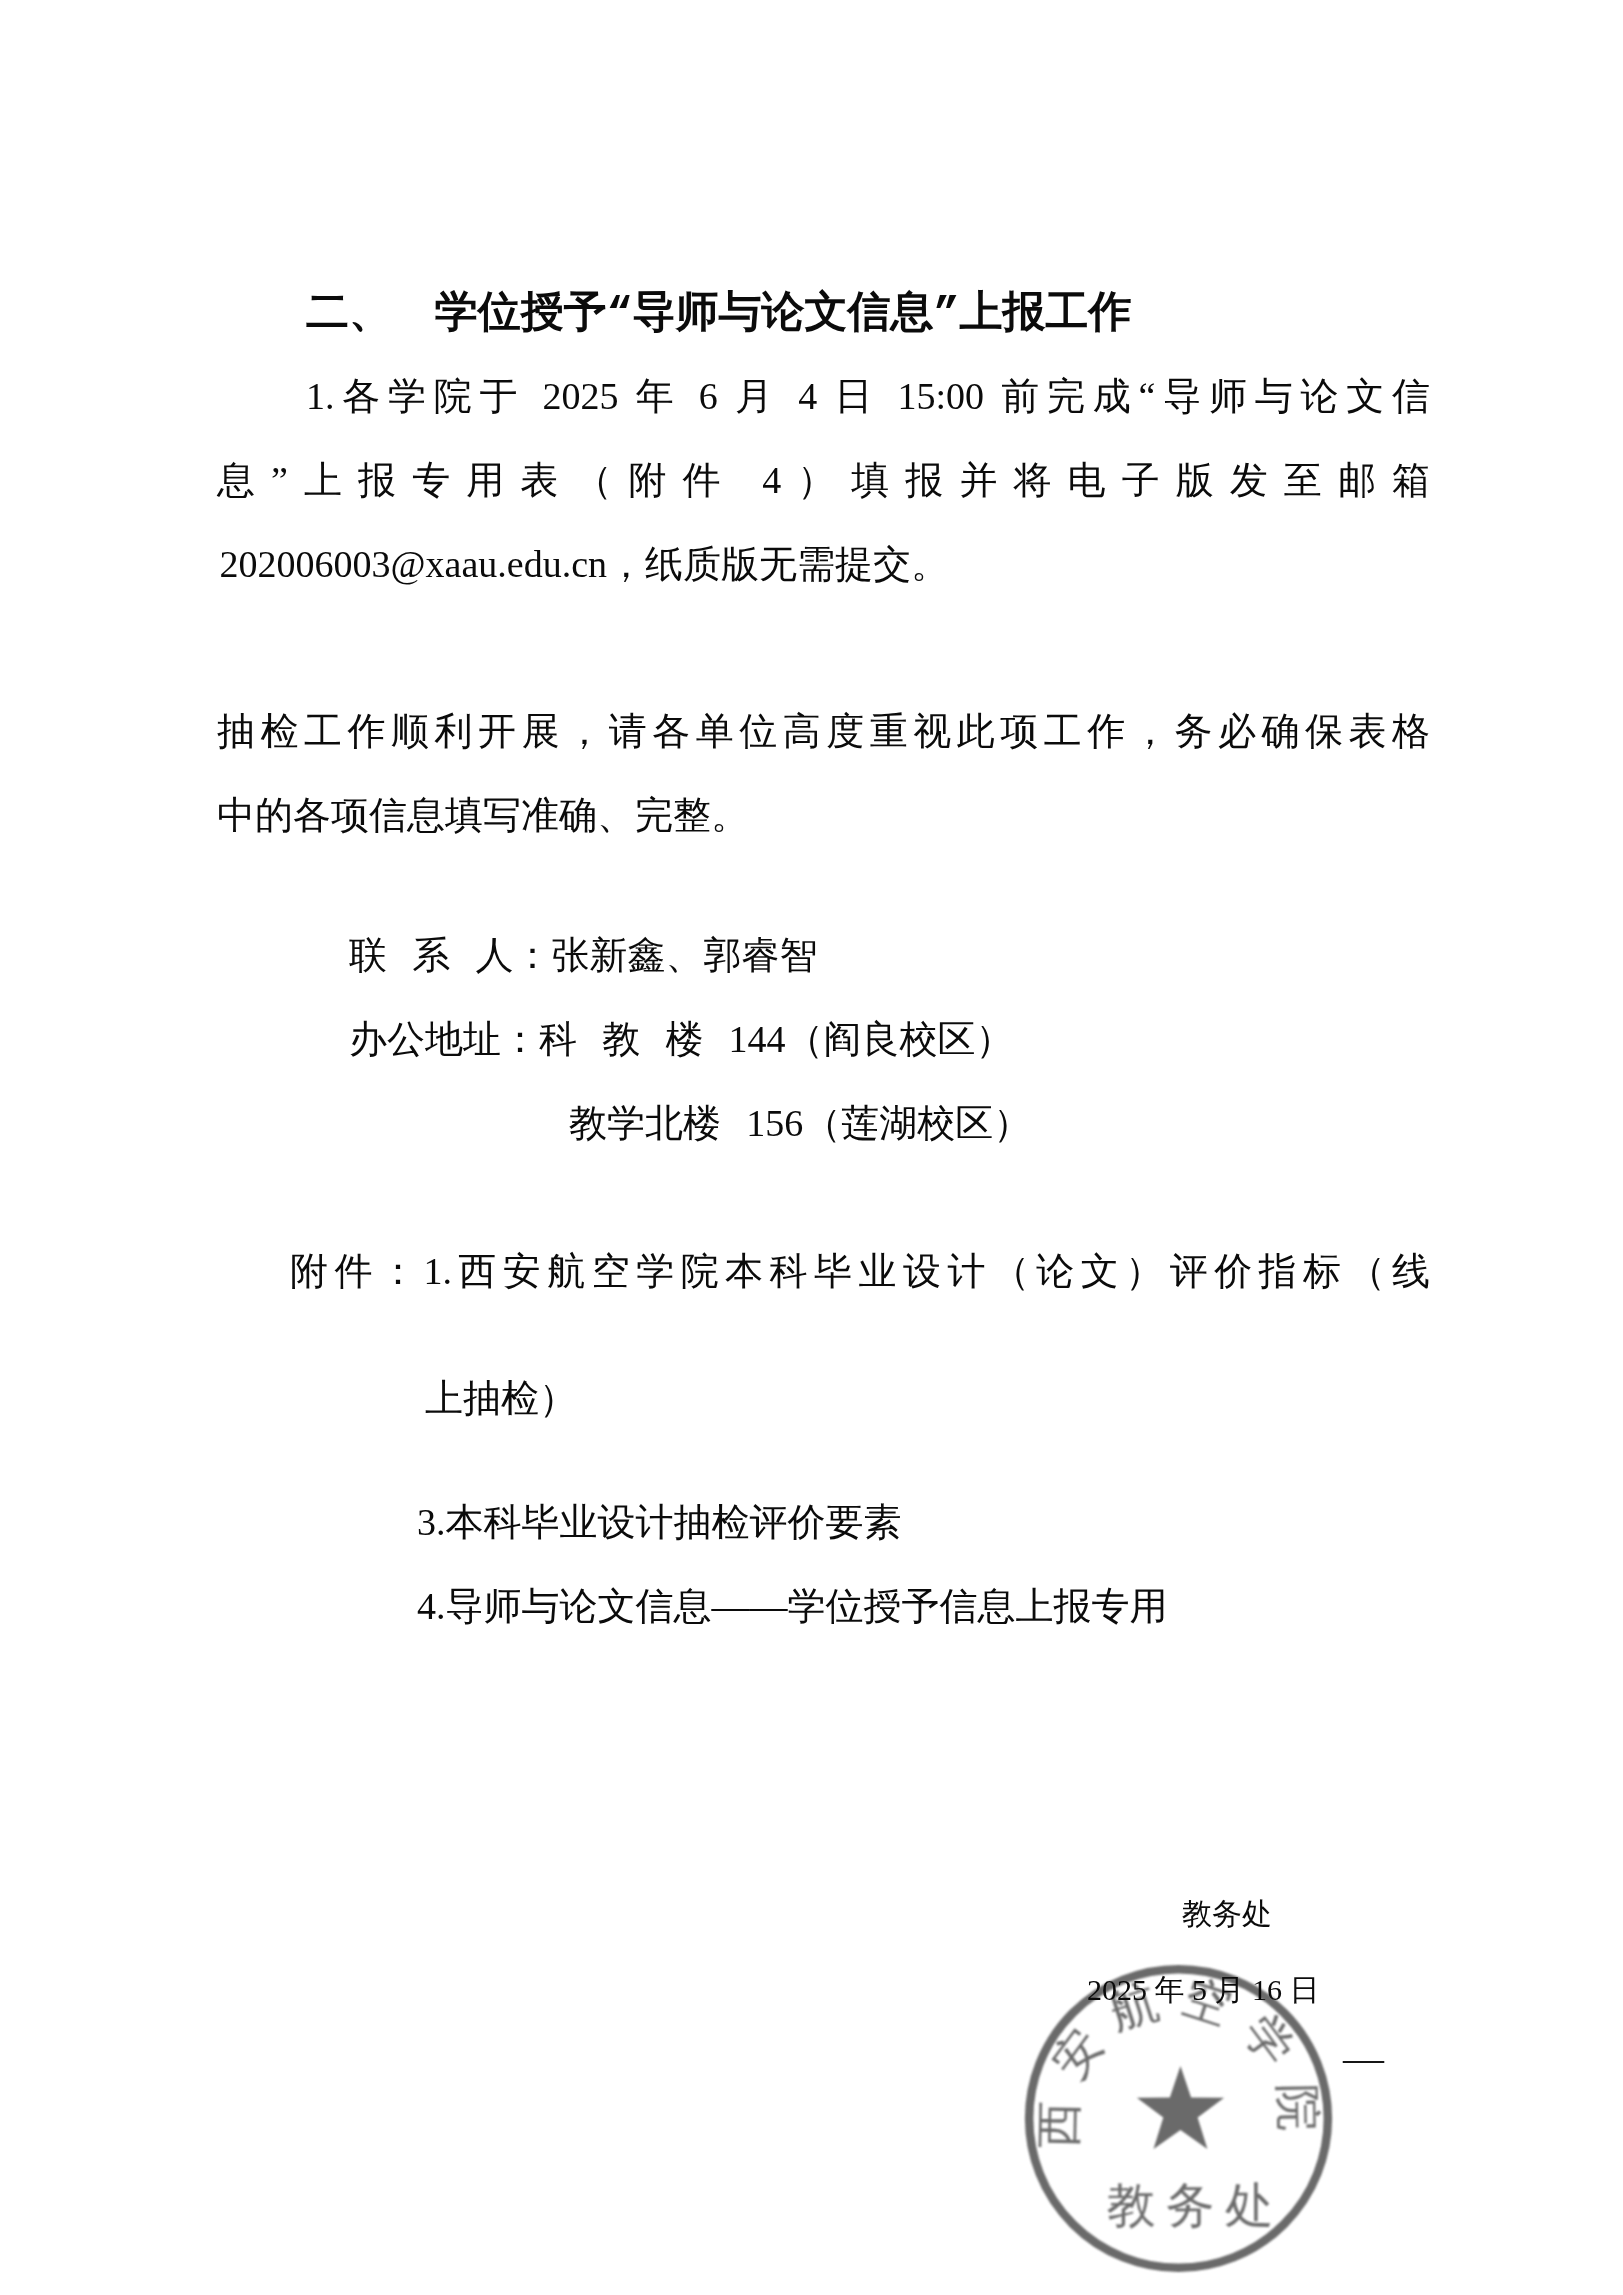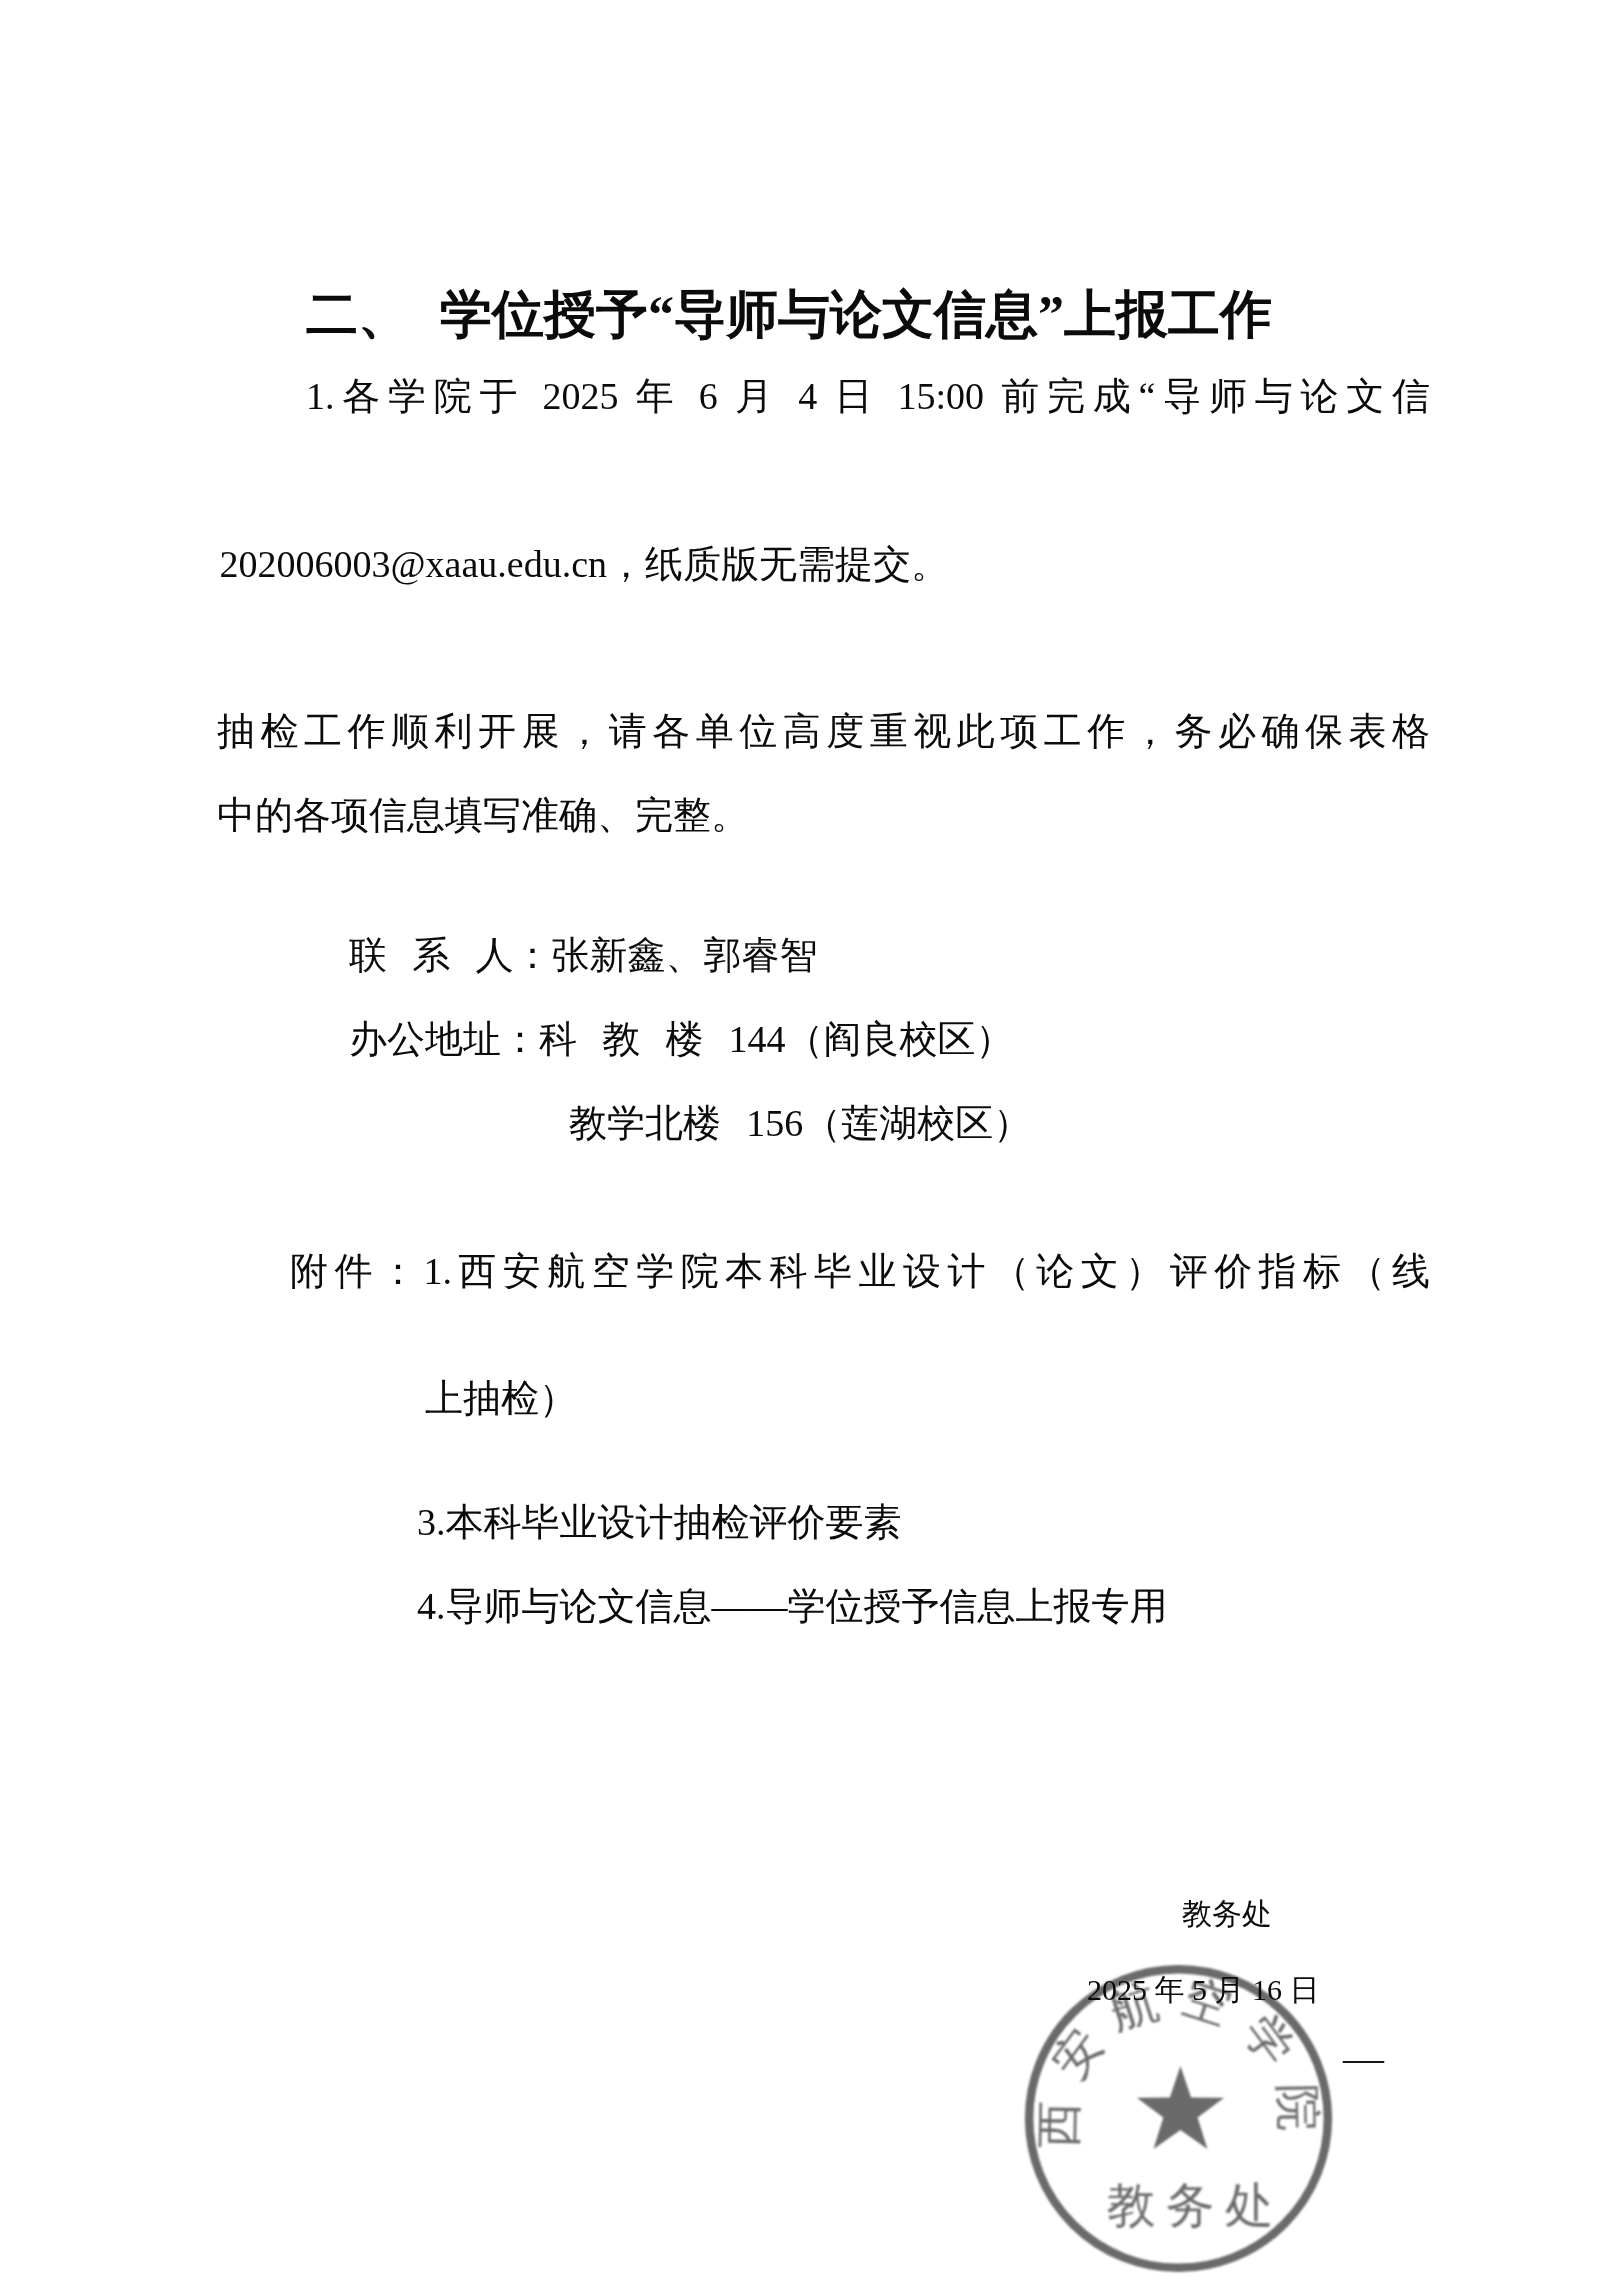--- a/index.html
+++ b/index.html
@@ -3,36 +3,37 @@
 <meta charset="utf-8">
 <style>
   html,body{margin:0;padding:0;background:#9c9c9c;}
   .page{
     position:relative;width:1623px;height:2295px;background:#ffffff;
     font-family:"Liberation Serif",serif;color:#0b0b0b;overflow:hidden;
   }
   .content{position:absolute;left:217px;top:0;width:1213px;height:2295px;}
   .ln{position:absolute;font-size:38px;line-height:47px;height:48px;white-space:nowrap;}
   .just{white-space:normal;text-align:justify;text-align-last:justify;text-justify:inter-character;right:0;}
-  .title{font-family:Liberation Serif, serif;font-weight:bold;font-size:52px;word-spacing:17px;}
+  .title{font-family:Liberation Mono, monospace;font-weight:bold;font-size:43px;word-spacing:17px;}
   .wsp{word-spacing:15.7px;}
   .sig{position:absolute;font-size:30px;line-height:47px;white-space:nowrap;z-index:3;}
   .seal-svg{position:absolute;left:1018px;top:1958px;width:321px;height:321px;z-index:2;}
   .dash{position:absolute;font-size:41px;line-height:56px;z-index:3;color:#161616;}
 </style>
 </head>
 <body>
 
 <div class="page">
 
   <div class="content">
 
     <div class="ln title" style="top:291px;left:89px;">二、 学位授予“导师与论文信息”上报工作</div>
 
     <div class="ln just" style="top:373px;left:89px;">1.各学院于 2025 年 6 月 4 日 15:00 前完成“导师与论文信</div>
+    <div class="ln just" style="top:457px;left:0;">息”上报专用表（附件 4）填报并将电子版发至邮箱</div>
     <div class="ln" style="top:541px;left:2.6px;">202006003@xaau.edu.cn，纸质版无需提交。</div>
 
     <div class="ln just" style="top:708px;left:0;">抽检工作顺利开展，请各单位高度重视此项工作，务必确保表格</div>
     <div class="ln" style="top:792px;left:0;">中的各项信息填写准确、完整。</div>
 
     <div class="ln wsp" style="top:932px;left:132px;">联 系 人：张新鑫、郭睿智</div>
     <div class="ln wsp" style="top:1016px;left:132px;">办公地址：科 教 楼 144（阎良校区）</div>
     <div class="ln wsp" style="top:1100px;left:352px;">教学北楼 156（莲湖校区）</div>
 
     <div class="ln just" style="top:1248px;left:73px;">附件：1.西安航空学院本科毕业设计（论文）评价指标（线</div>

